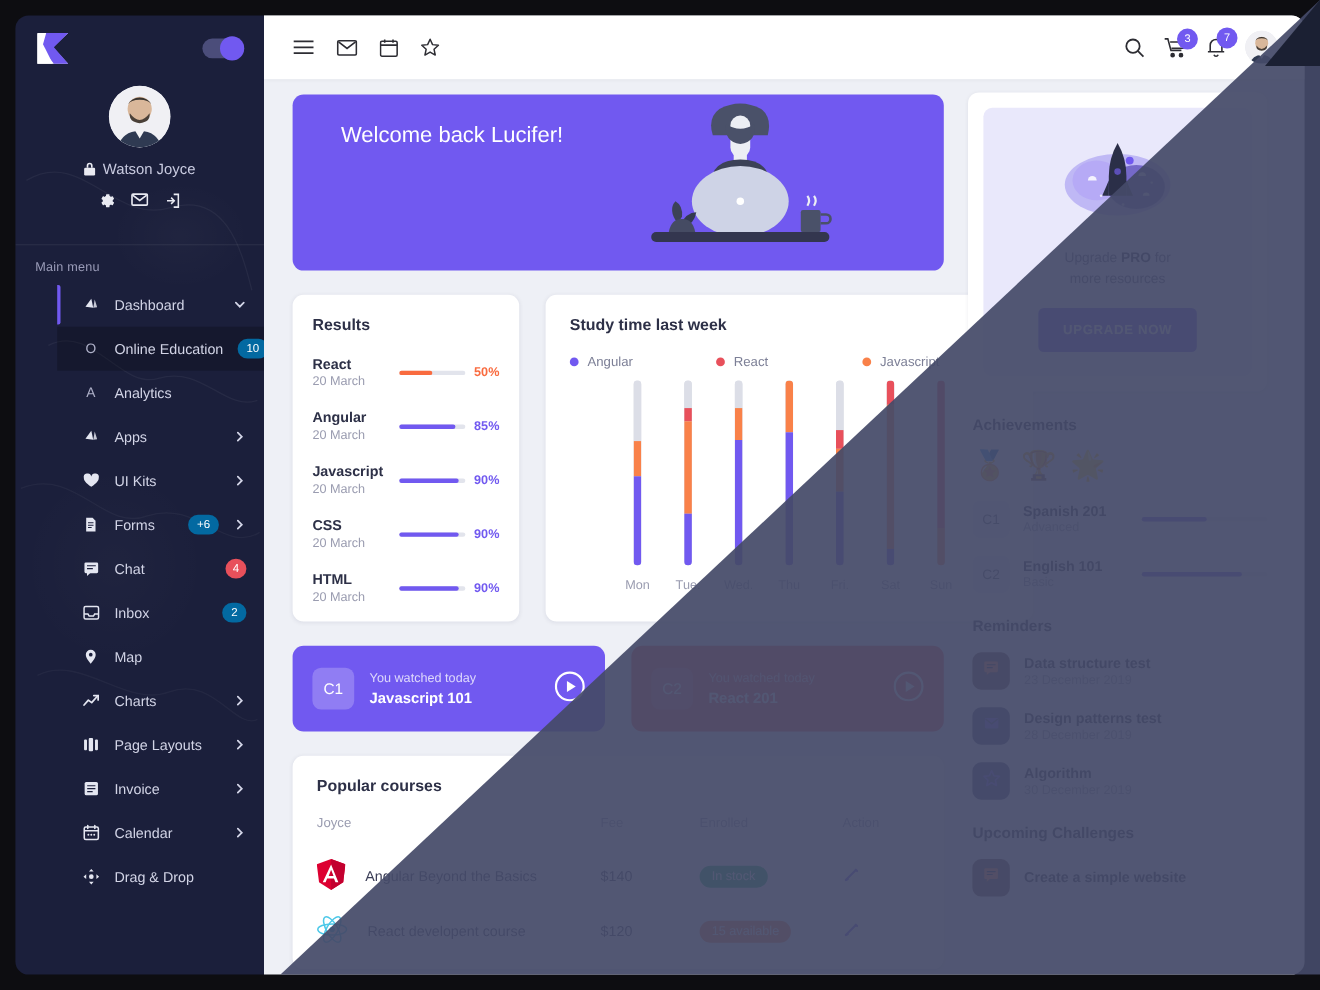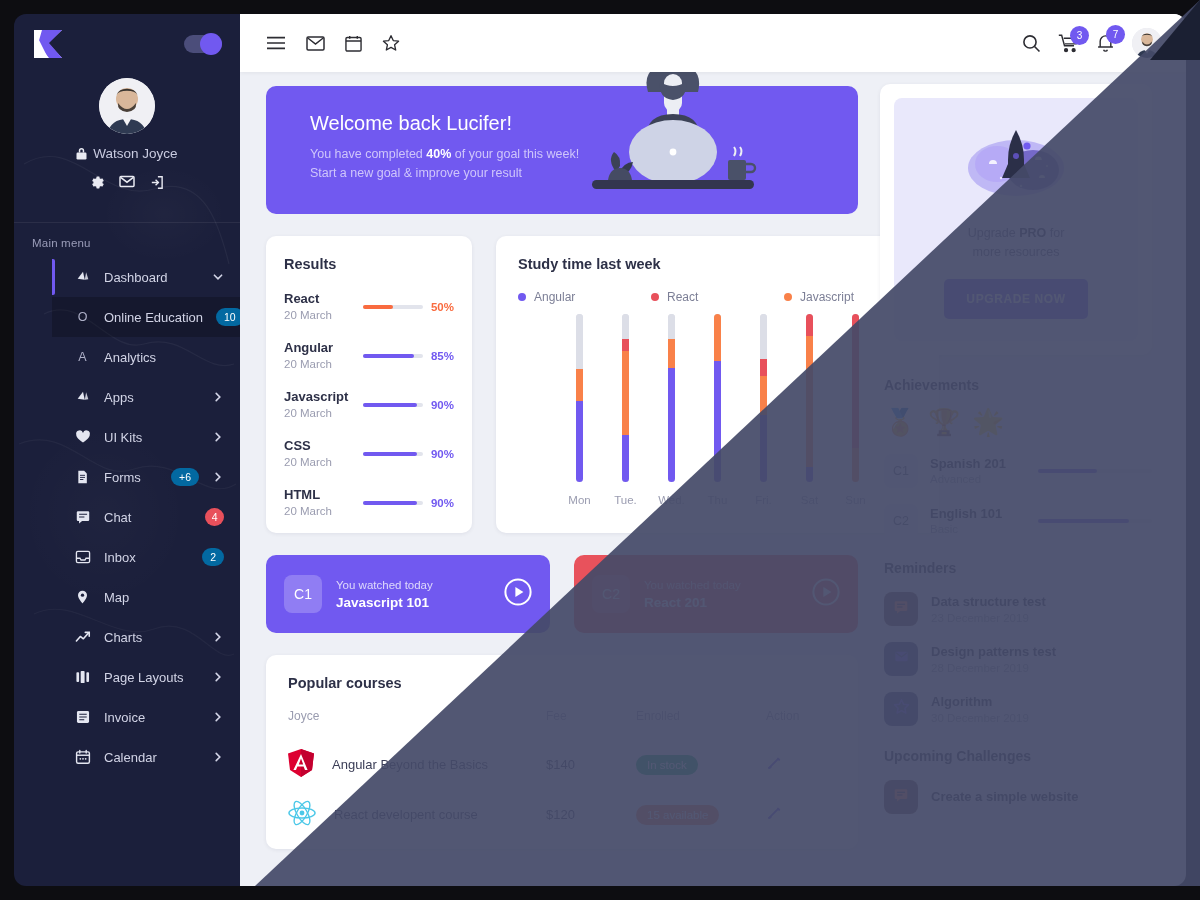--- a/index.html
+++ b/index.html
@@ -124,21 +124,21 @@
   .content {
     padding: 12px 26px 0 26px;
     display: flex; gap: 22px;
     height: 814px;
   }
   .col-left { width: 592px; flex: none; }
   .col-right { width: 272px; flex: none; }
 
   
   .welcome {
-    height: 128px; border-radius: 10px; background: #7159f0;
+    height: 160px; border-radius: 10px; background: #7159f0;
     position: relative; overflow: visible; margin-top: 2px;
   }
   .welcome .wtext { padding: 26px 0 0 44px; position: relative; z-index: 2; }
   .w-title { color: #fff; font-size: 20px; font-weight: 400; }
   .w-sub { color: #cfc6fb; font-size: 12.5px; margin-top: 10px; line-height: 1.55; }
   .w-sub b { color: #fff; font-weight: 700; }
   .w-illus { position: absolute; right: 80px; bottom: 0; }
 
   .card {
     background: #fff; border-radius: 10px;
@@ -481,20 +481,29 @@
               <circle cx="12" cy="11" r="1" fill="#e4e6f1"></circle>
             </svg>
           </span>
           <span class="mi-txt">Calendar</span>
           <span class="chev">
             <svg width="12" height="12" viewBox="0 0 12 12" fill="none" stroke="#d2d4e6" stroke-width="1.6" stroke-linecap="round">
               <path d="M4.2 2.4 L7.8 6 L4.2 9.6"></path>
             </svg>
           </span>
         </div>
+        <div class="mi">
+          <span class="mi-ic">
+            <svg width="16" height="16" viewBox="0 0 18 18">
+              <path d="M9 1 l2.4 2.8h-4.8Z M9 17 l2.4 -2.8h-4.8Z M1 9 l2.8 -2.4v4.8Z M17 9 l-2.8 -2.4v4.8Z" fill="#e4e6f1"></path>
+              <circle cx="9" cy="9" r="2.4" fill="#e4e6f1"></circle>
+            </svg>
+          </span>
+          <span class="mi-txt">Drag &amp; Drop</span>
+        </div>
       </nav>
   </aside>
 
   <section class="main">
 
     <header class="topbar">
       <div class="tb-left">
         <span class="tb-ic">
           <svg width="20" height="14" viewBox="0 0 20 14" stroke="#2d2d33" stroke-width="1.6">
             <path d="M1 1.6h18M1 7h18M1 12.4h18"></path>
@@ -557,24 +566,20 @@
       </div>
     </header>
 
     <div class="content">
 
       <div class="col-left">
 
         <div class="welcome">
           <div class="wtext">
             <div class="w-title">Welcome back Lucifer!</div>
-            <div class="w-sub">
-              <div><span>You have completed </span><b>40%</b><span> of your goal this week!</span></div>
-              <div>Start a new goal &amp; improve your result</div>
-            </div>
           </div>
           <div class="w-illus">
             <svg width="210" height="150" viewBox="0 0 210 150">
               <path d="M86 8 q19 -10 38 0 q10 8 6 24 l-50 0 q-5 -16 6 -24Z" fill="#4a5169"></path>
               <rect x="96" y="14" width="18" height="38" rx="9" fill="#eceef4"></rect>
               <path d="M92 22 q13 8 26 0 q2 16 -13 18 q-15 -2 -13 -18Z" fill="#4a5169"></path>
               <rect x="99" y="44" width="12" height="18" fill="#eceef4"></rect>
               <path d="M78 78 q0 -24 27 -24 q27 0 27 24 Z" fill="#3c4257"></path>
               <ellipse cx="105" cy="92" rx="44" ry="32" fill="#ced3e6"></ellipse>
               <circle cx="105" cy="92" r="3.4" fill="#ffffff"></circle>

